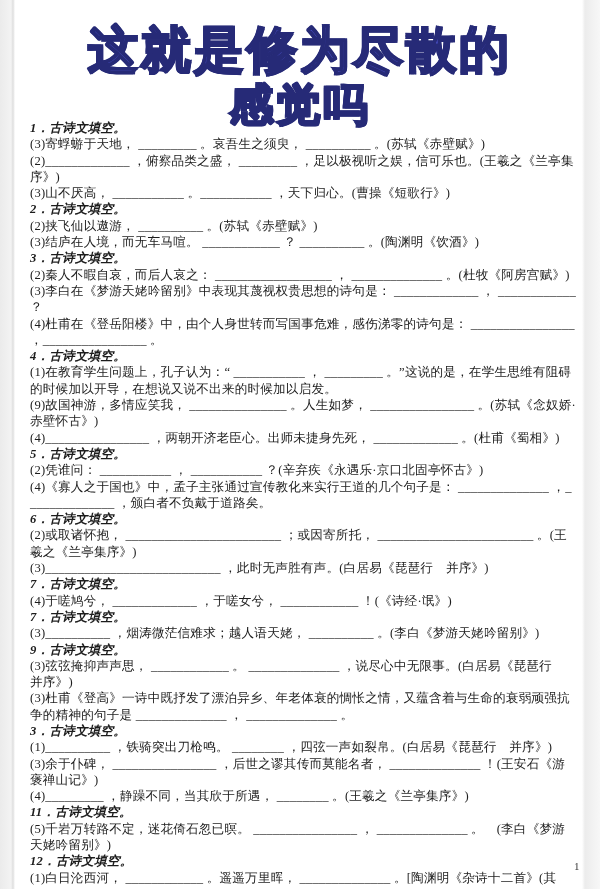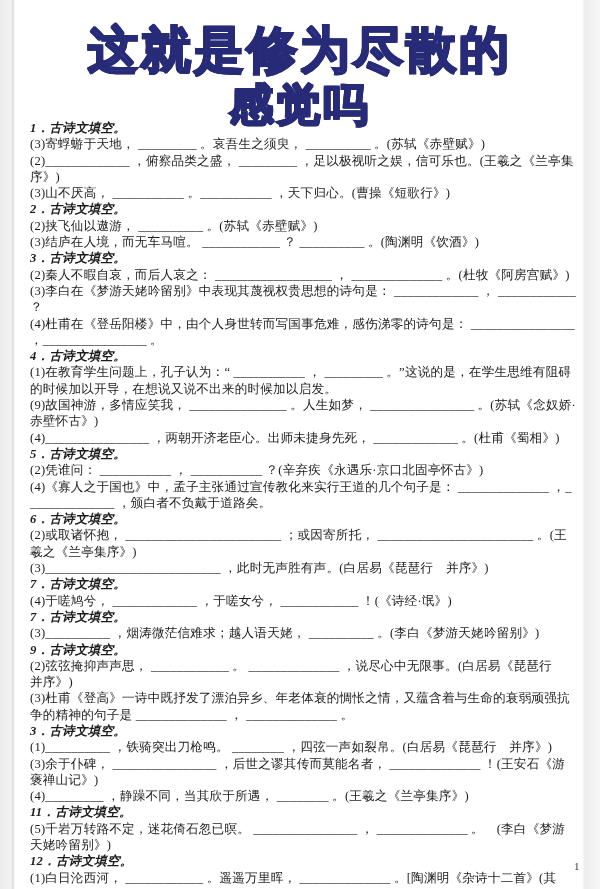--- a/index.html
+++ b/index.html
@@ -111,21 +111,21 @@
       <div class="line">(4)于嗟鸠兮， _____________ ，于嗟女兮， ____________ ！(《诗经·氓》)</div>
     </div>
 
     <div class="q">
       <div class="line heading">7．古诗文填空。</div>
       <div class="line">(3)__________ ，烟涛微茫信难求；越人语天姥， __________ 。(李白《梦游天姥吟留别》)</div>
     </div>
 
     <div class="q">
       <div class="line heading">9．古诗文填空。</div>
-      <div class="line">(2)弦弦掩抑声声思， ____________ 。 ______________ ，说尽心中无限事。(白居易《琵琶行　并序》)</div>
+      <div class="line">(3)弦弦掩抑声声思， ____________ 。 ______________ ，说尽心中无限事。(白居易《琵琶行　并序》)</div>
       <div class="line">(3)杜甫《登高》一诗中既抒发了漂泊异乡、年老体衰的惆怅之情，又蕴含着与生命的衰弱顽强抗争的精神的句子是 ______________ ， ______________ 。</div>
     </div>
 
     <div class="q">
       <div class="line heading">3．古诗文填空。</div>
       <div class="line">(1)__________ ，铁骑突出刀枪鸣。 ________ ，四弦一声如裂帛。(白居易《琵琶行　并序》)</div>
       <div class="line">(3)余于仆碑， ________________ ，后世之谬其传而莫能名者， ______________ ！(王安石《游褒禅山记》)</div>
       <div class="line">(4)_________ ，静躁不同，当其欣于所遇， ________ 。(王羲之《兰亭集序》)</div>
     </div>
 

